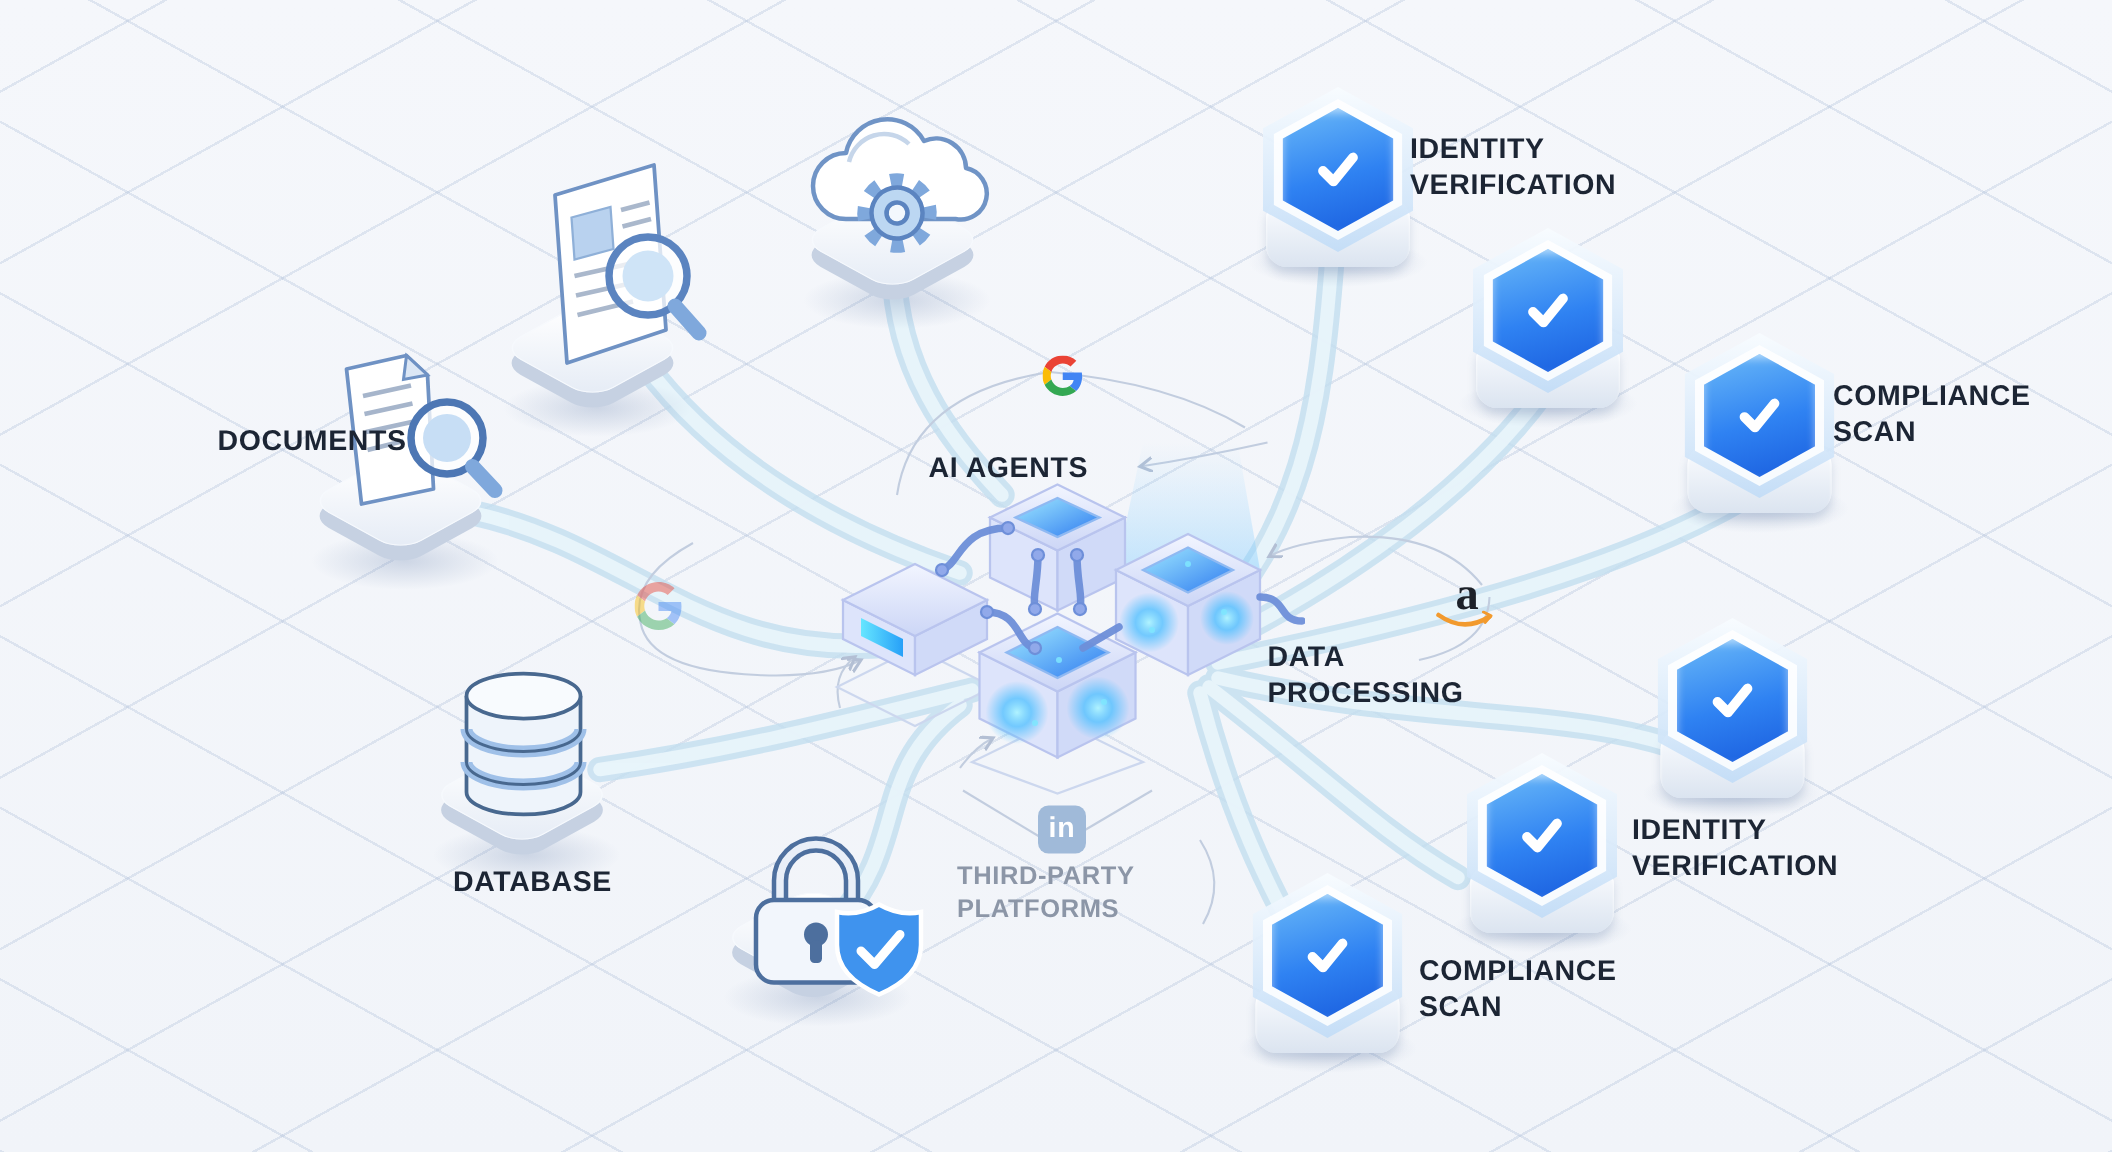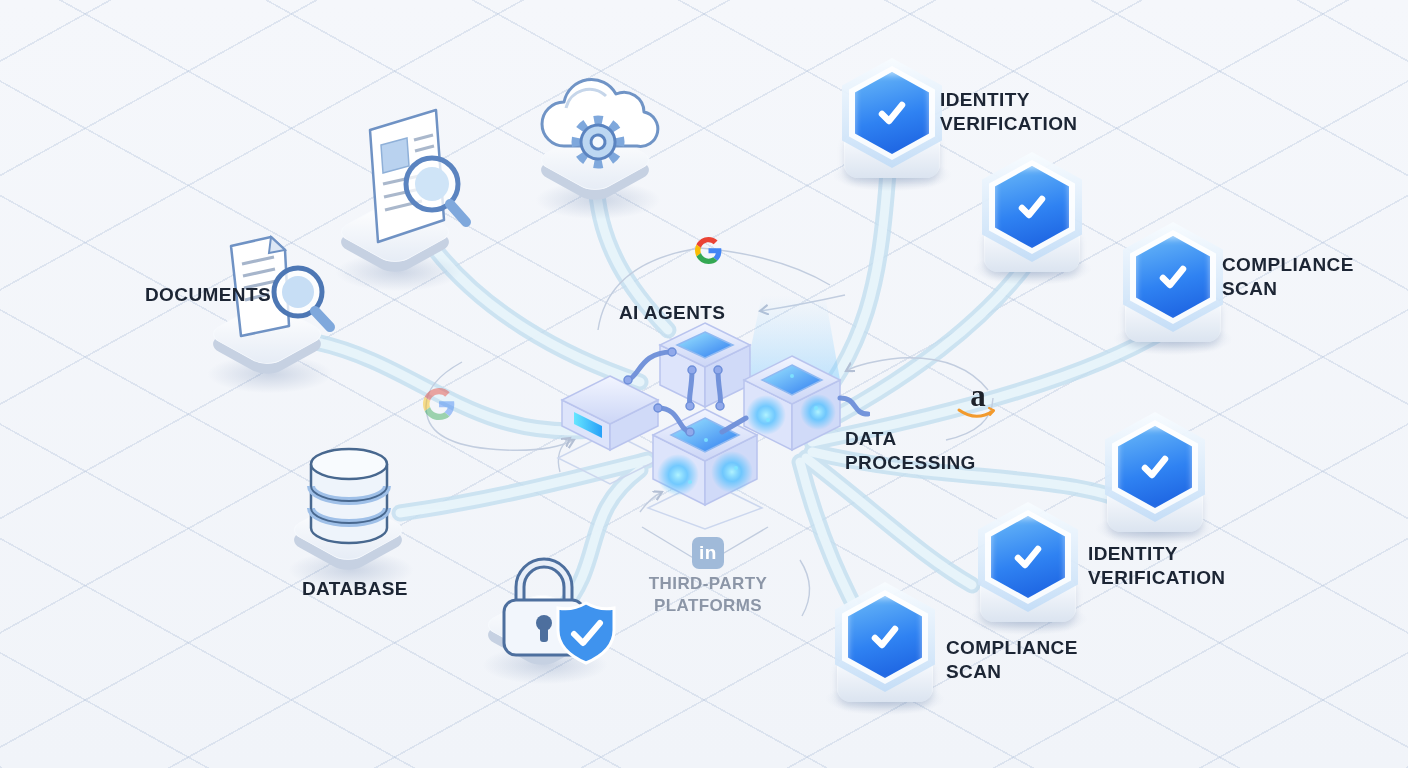--- a/index.html
+++ b/index.html
@@ -12,21 +12,21 @@
       linear-gradient(180deg,#f5f7fb 0%,#f1f4f9 100%);
   }
   svg{display:block;}
   .layer{position:absolute;left:0;top:0;}
 
   
   .lbl{
     position:absolute;font-weight:700;color:#1c2534;font-size:19px;line-height:1.28;
     letter-spacing:.4px;z-index:6;
   }
-  .lbl.gray{color:#8c96a7;font-weight:700;font-size:17px;text-align:center;}
+  .lbl.gray{color:#8c96a7;font-weight:700;font-size:17px;}
   .nowrap{white-space:nowrap;}
 
   
   .plat-shadow{position:absolute;width:130px;height:40px;z-index:1;
     background:radial-gradient(ellipse at center, rgba(116,140,180,.30) 0%, rgba(116,140,180,0) 68%);}
   .plat-side,.plat-top{position:absolute;width:88px;height:88px;border-radius:20px;
     transform:scaleY(.55) rotate(45deg);z-index:2;}
   .plat-side{background:#c6d1e2;}
   .plat-top{background:linear-gradient(135deg,#ffffff 10%,#e7edf6 90%);box-shadow:inset 0 0 0 1px #f6f9fd;}
 

